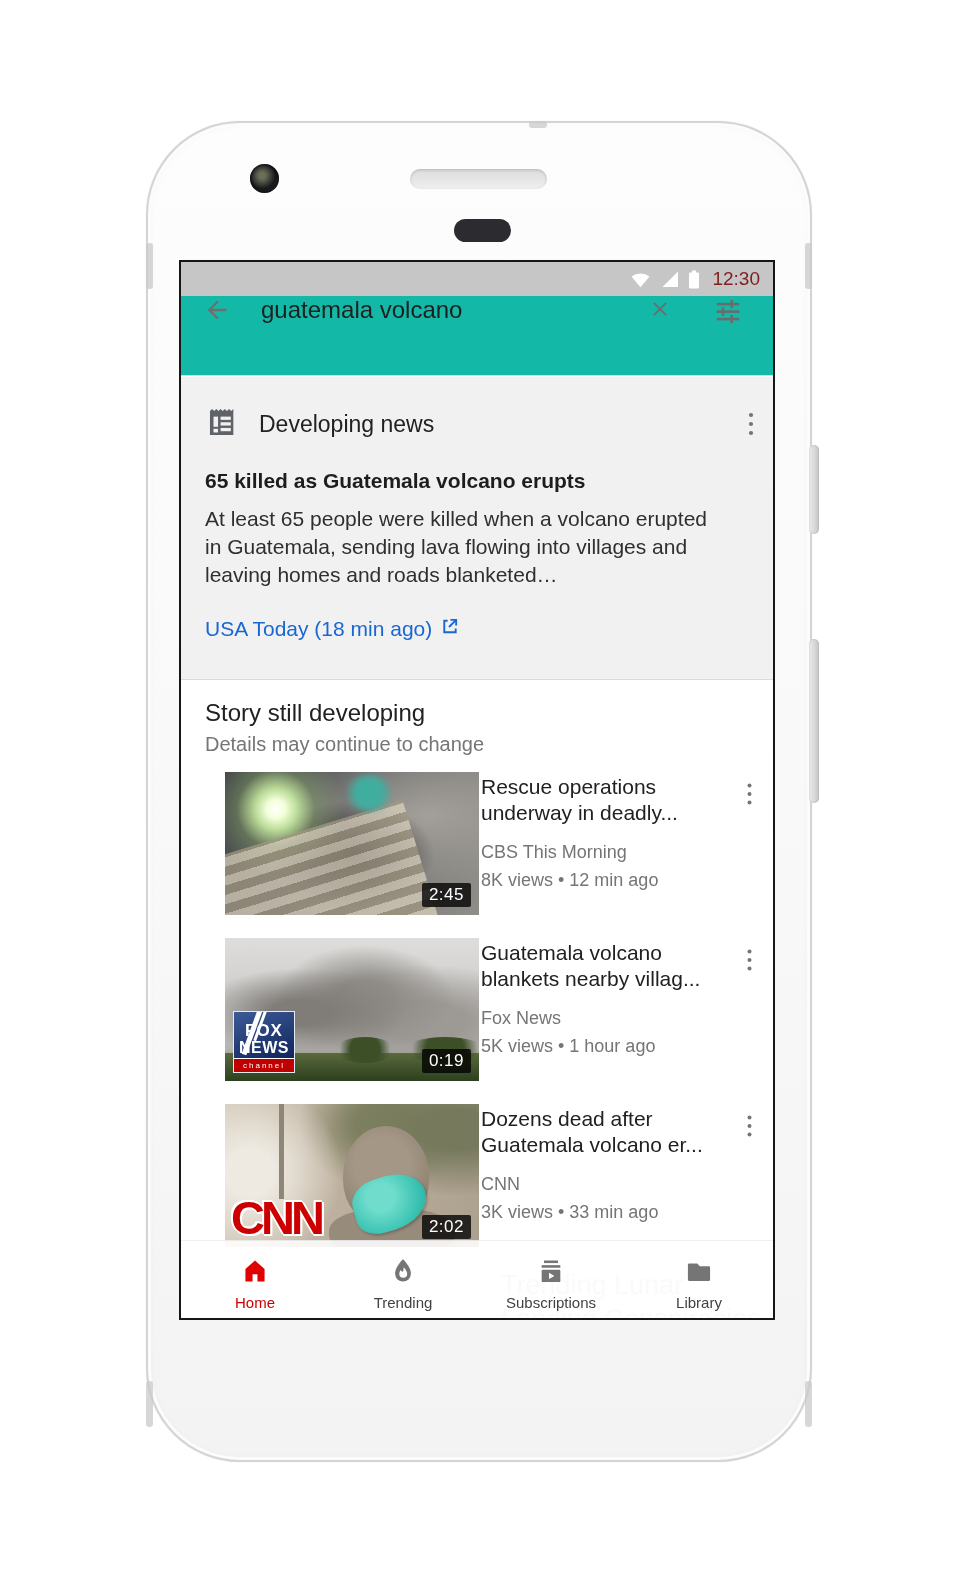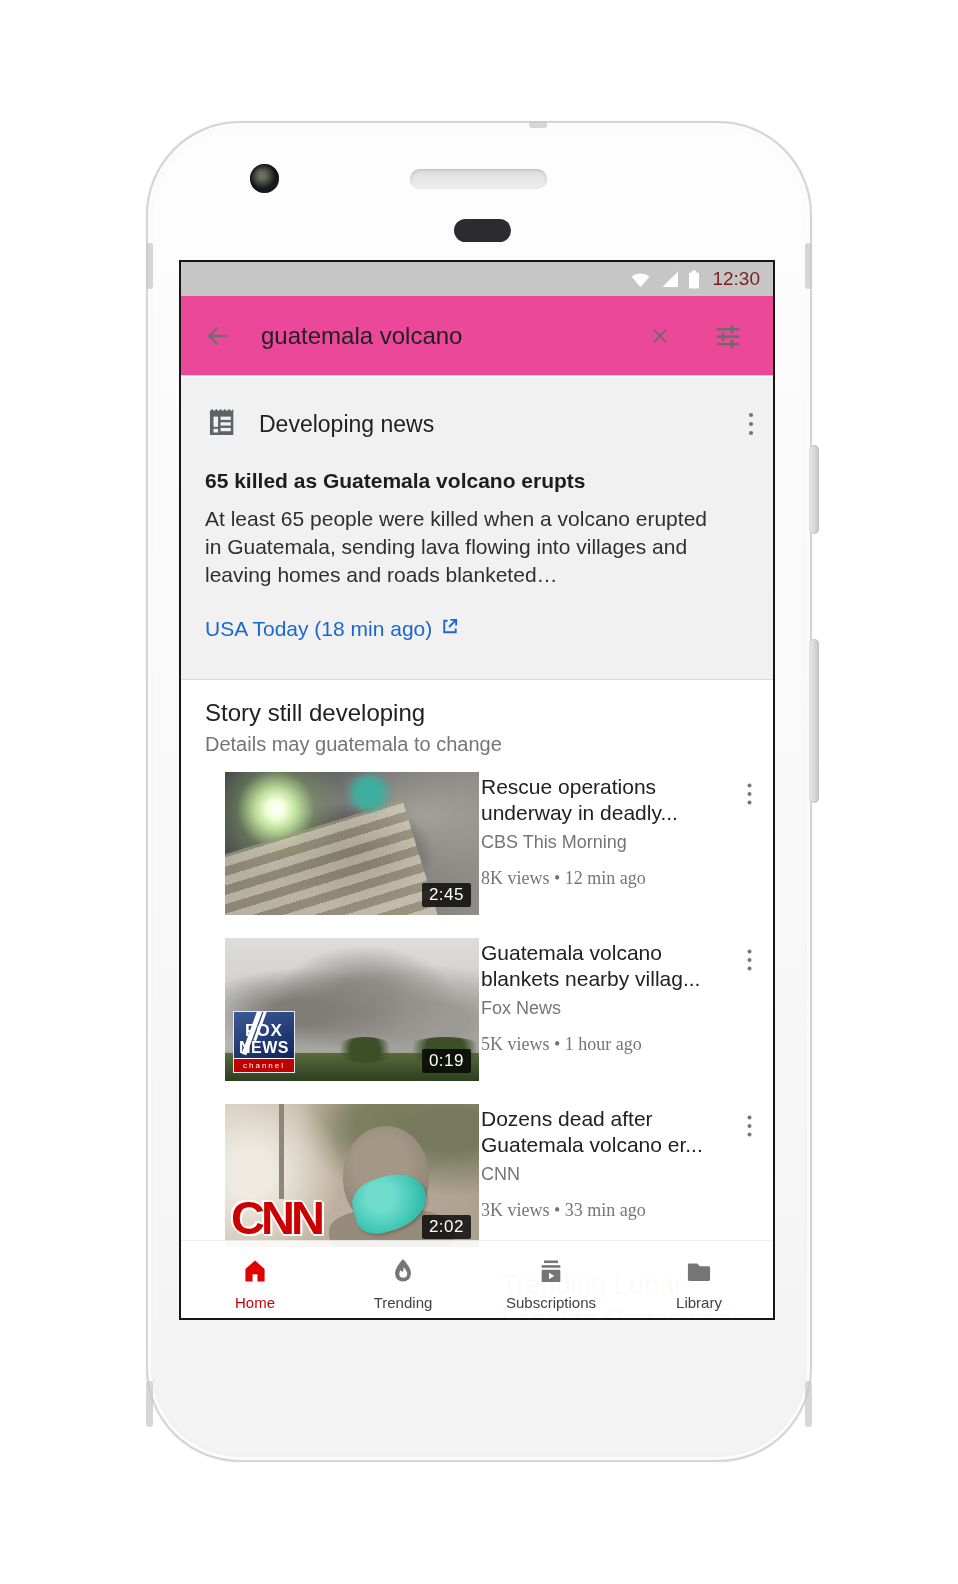--- a/index.html
+++ b/index.html
@@ -32,22 +32,22 @@
   .screen{position:absolute;left:31px;top:137px;width:596px;height:1060px;
     border:2px solid #161616;background:#ffffff;overflow:hidden;}
 
   
   .statusbar{position:absolute;left:0;top:0;width:100%;height:34px;background:#c6c6c6;
     display:flex;align-items:center;justify-content:flex-end;gap:9px;padding:0 13px;}
   .statusbar .time{color:#7f1d1d;font-size:19px;margin-left:3px;}
   .sicon{display:flex;align-items:center;}
 
   
-  .searchbar{position:absolute;left:0;top:34px;width:100%;height:80px;background:#ec4899;
-    border-bottom:1px solid #d8d8d8;display:flex;align-items:center;padding:0 30px 0 22px;}
+  .searchbar{position:absolute;left:0;top:34px;width:100%;height:80px;background:#14b8a6;
+    border-bottom:1px solid #d8d8d8;display:flex;align-items:flex-start;padding:0 30px 0 22px;}
   .searchbar .query{flex:1;margin-left:30px;font-size:24px;color:#1f1f1f;}
   .icon-btn{display:flex;align-items:center;justify-content:center;cursor:pointer;}
   .clear-btn{margin-right:40px;}
 
   
   .news-card{position:absolute;left:0;top:115px;width:100%;height:303px;background:#f1f1f1;
     border-bottom:1px solid #dadada;}
   .card-header{position:absolute;left:24px;top:28px;right:18px;display:flex;align-items:center;}
   .card-title{margin-left:20px;font-size:23px;color:#212121;flex:1;}
   .headline{position:absolute;left:24px;top:92px;font-size:21px;font-weight:bold;color:#1d1d1d;}
@@ -57,22 +57,22 @@
 
   
   .section-heading{position:absolute;left:24px;top:437px;font-size:24px;color:#212121;}
   .section-sub{position:absolute;left:24px;top:471px;font-size:20px;color:#757575;}
 
   .video-row{position:absolute;left:0;width:100%;height:146px;}
   .row1{top:510px}.row2{top:676px}.row3{top:842px}
   .thumb{position:absolute;left:24px;top:0;width:254px;height:143px;overflow:hidden;background:#777;margin-left:20px;}
   .vtext{position:absolute;left:300px;top:2px;width:250px;}
   .vtitle{font-size:21px;line-height:26px;color:#212121;}
-  .vchannel{margin-top:6px;font-size:18px;color:#757575;}
-  .vmeta{margin-top:15px;font-size:18px;color:#757575;font-family:Liberation Serif, serif;}
+  .vchannel{margin-top:16px;font-size:18px;color:#757575;}
+  .vmeta{margin-top:7px;font-size:18px;color:#757575;}
   .row-dots{position:absolute;right:16px;top:6px;padding:4px;cursor:pointer;}
   .duration{position:absolute;right:8px;bottom:8px;background:rgba(0,0,0,0.78);color:#fff;
     font-size:17px;padding:2px 7px;border-radius:2px;letter-spacing:.5px;}
 
   
   .t-cbs{background:
     radial-gradient(circle at 20% 26%, #ffffff 0%, #f4ffda 4%, rgba(215,255,170,0.8) 9%, rgba(150,190,110,0.35) 17%, rgba(90,110,80,0) 30%),
     radial-gradient(ellipse at 50% 58%, rgba(22,22,28,0.9) 0%, rgba(22,22,28,0.55) 20%, rgba(22,22,28,0) 46%),
     radial-gradient(ellipse at 80% 30%, rgba(165,162,156,0.95) 0%, rgba(165,162,156,0) 55%),
     linear-gradient(115deg,#3e4046 0%,#57575b 35%,#7c7a77 70%,#908e89 100%);}
@@ -219,21 +219,21 @@
             <svg width="19" height="19" viewBox="0 0 20 20" fill="none" stroke="#1967d2" stroke-width="2">
               <path d="M8 4 H4.5 V16 H16.5 V12"></path>
                 <path d="M11 3 H17 V9"></path>
                 <path d="M17 3 L9.5 10.5"></path>
             </svg>
           </span>
         </div>
       </div>
 
       <div class="section-heading">Story still developing</div>
-      <div class="section-sub">Details may guatemala to change</div>
+      <div class="section-sub">Details may continue to change</div>
 
       <div class="video-row row1">
         <div class="thumb t-cbs">
           <div class="planks"></div>
           <div class="shirt"></div>
           <span class="duration">2:45</span>
         </div>
         <div class="vtext">
           <div class="vtitle">Rescue operations underway in deadly...</div>
           <div class="vchannel">CBS This Morning</div>

